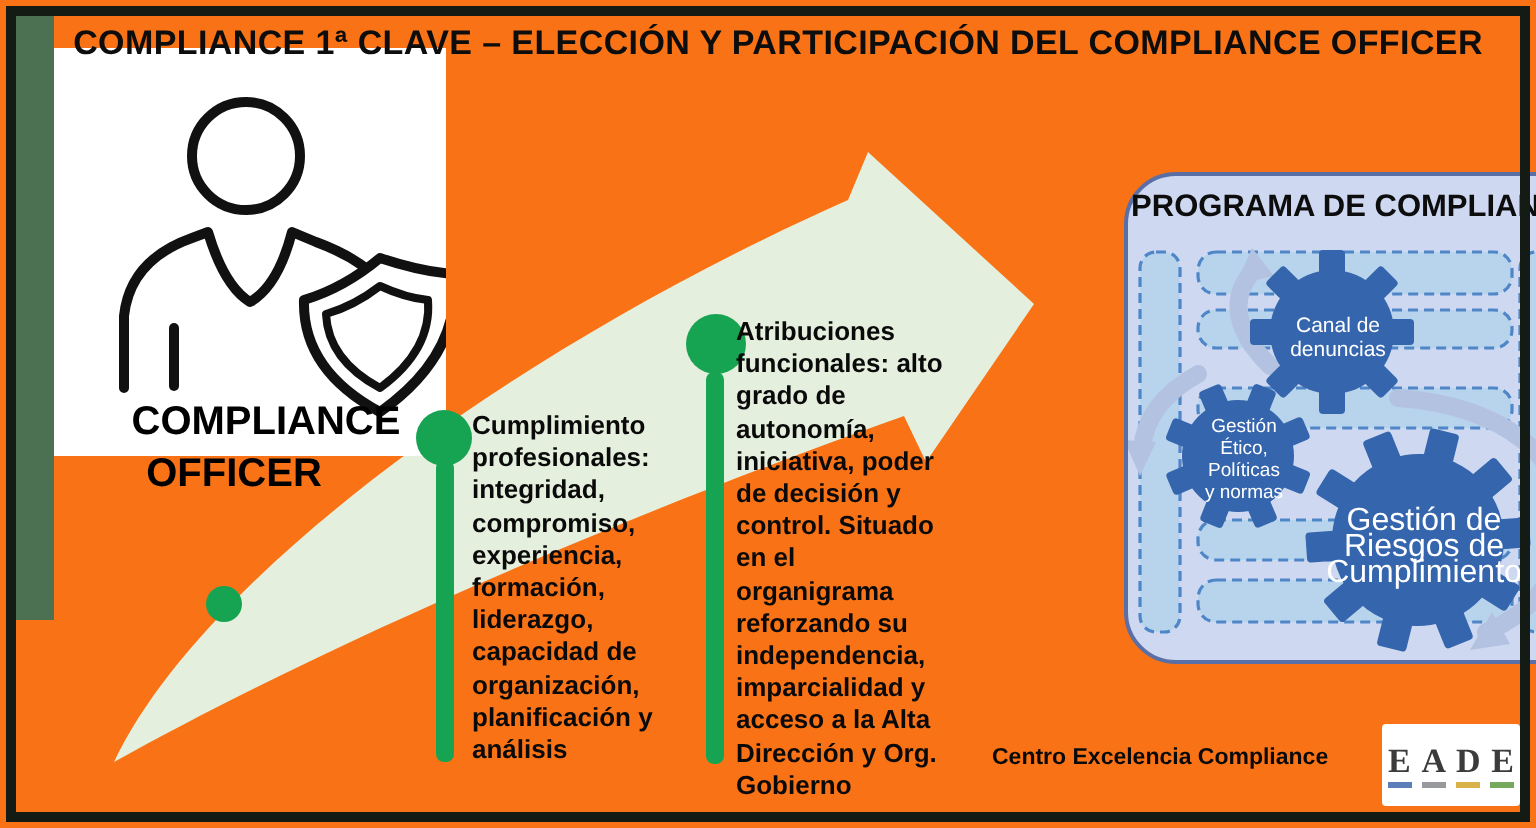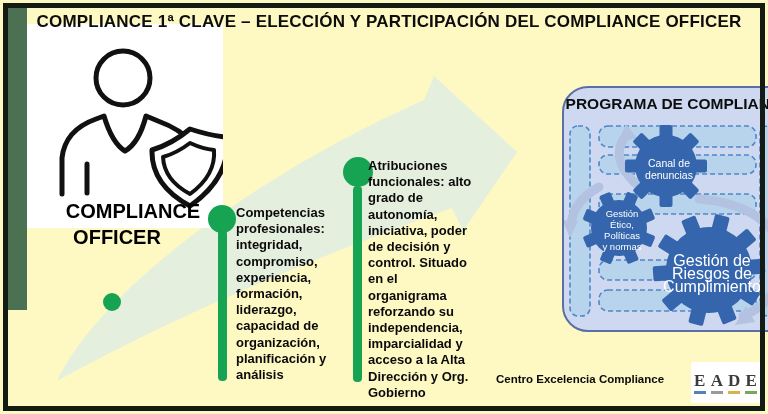--- a/index.html
+++ b/index.html
@@ -1,18 +1,18 @@
 <!DOCTYPE html>
 <html><head>
 <meta charset="utf-8">
 <style>
   * { margin:0; padding:0; box-sizing:border-box; }
   html,body { background:#fff; }
   .slide {
-    position:relative; width:768px; height:414px; background:#fef9c3;
+    position:relative; width:768px; height:414px; background:#f97316;
     font-family:"Liberation Sans", sans-serif; overflow:hidden;
   }
   .frame {
     position:absolute; left:3px; top:3px; right:3px; bottom:3px;
     border:5px solid #141b14; pointer-events:none; z-index:9;
   }
   .green-band { position:absolute; left:8px; top:8px; width:19px; height:302px; background:#4b7152; z-index:1; }
   .swoosh-svg { position:absolute; left:0; top:0; z-index:2; }
   .main-title {
     position:absolute; left:30px; right:20px; top:12px; text-align:center;
@@ -74,21 +74,21 @@
     </svg>
     <div class="officer-label">COMPLIANCE</div>
   </div>
   <div class="officer-label2">OFFICER</div>
 
   <div class="dot" style="left:103px; top:293px; width:18px; height:18px;"></div>
 
   <div class="mline" style="left:218px; top:230px; width:9px; height:151px;"></div>
   <div class="dot" style="left:208px; top:205px; width:28px; height:28px;"></div>
   <div class="mtext" style="left:236px; top:205px; width:113px;">
-    <span class="lead">Competencias profesionales: </span>
+    <span class="lead">Cumplimiento profesionales: </span>
     <span class="body">integridad, compromiso, experiencia, formación, liderazgo, capacidad de organización, planificación y análisis</span>
   </div>
 
   <div class="mline" style="left:353px; top:186px; width:9px; height:196px;"></div>
   <div class="dot" style="left:343px; top:157px; width:30px; height:30px;"></div>
   <div class="mtext" style="left:368px; top:158px; width:110px;">
     <span class="lead">Atribuciones funcionales: </span>
     <span class="body">alto grado de autonomía, iniciativa, poder de decisión y control. Situado en el organigrama reforzando su independencia, imparcialidad y acceso a la Alta Dirección y Org. Gobierno</span>
   </div>
 

